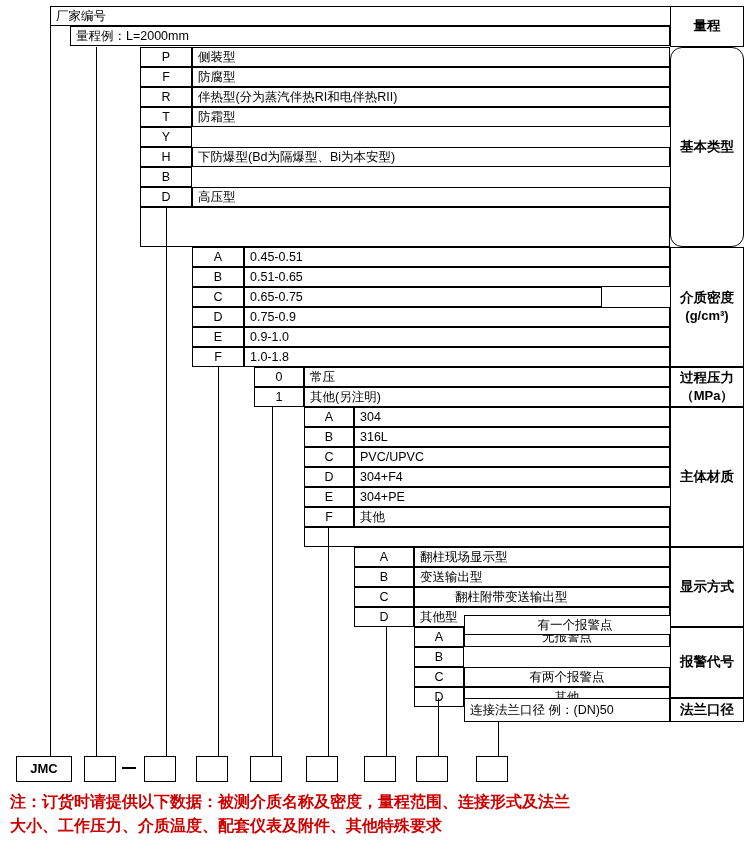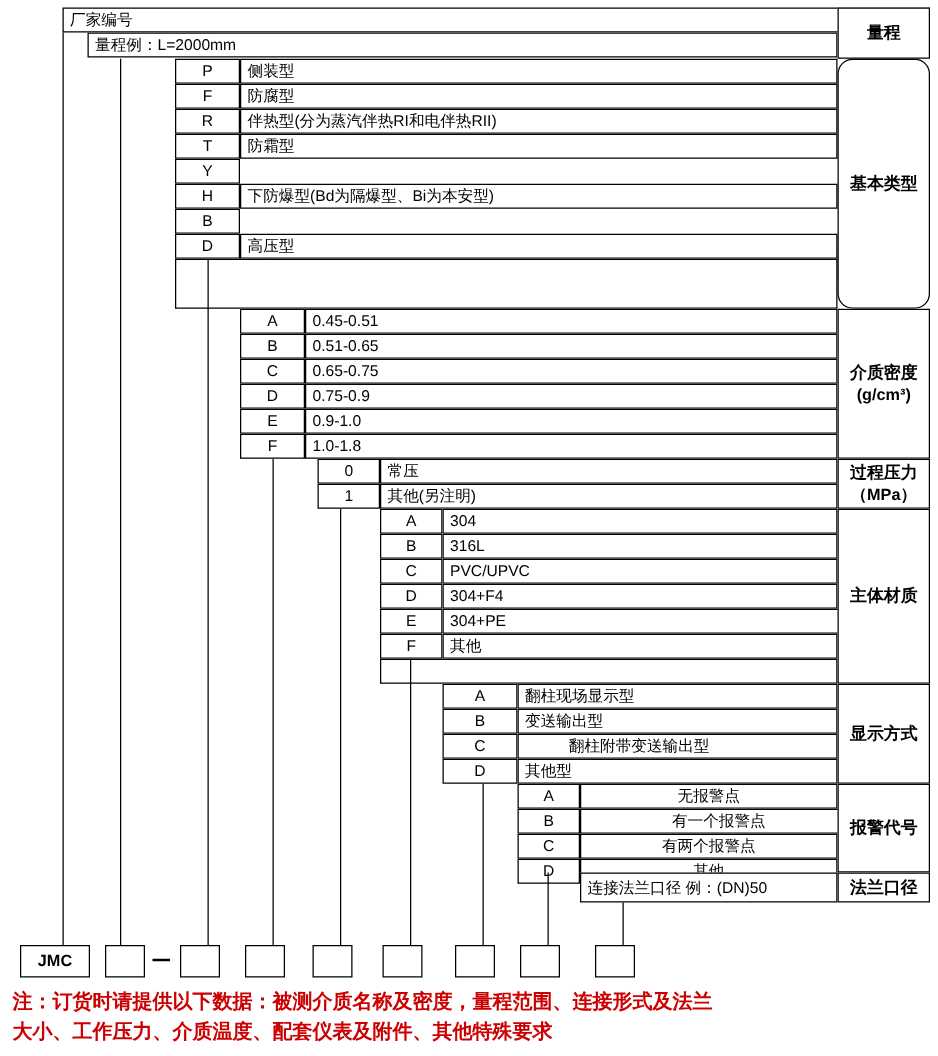--- a/index.html
+++ b/index.html
@@ -138,21 +138,21 @@
 
   <div class="cell" style="left:134px; top:201px; width:530px; height:40px;"></div>
 
   <div class="cell code" style="left:186px; top:241px; width:52px;">A</div>
   <div class="cell" style="left:238px; top:241px; width:426px;">0.45-0.51</div>
 
   <div class="cell code" style="left:186px; top:261px; width:52px;">B</div>
   <div class="cell" style="left:238px; top:261px; width:426px;">0.51-0.65</div>
 
   <div class="cell code" style="left:186px; top:281px; width:52px;">C</div>
-  <div class="cell" style="left:238px; top:281px; width:426px;">0.65-0.75</div>
+  <div class="cell" style="left:238px; top:281px; width:358px;">0.65-0.75</div>
 
   <div class="cell code" style="left:186px; top:301px; width:52px;">D</div>
   <div class="cell" style="left:238px; top:301px; width:426px;">0.75-0.9</div>
 
   <div class="cell code" style="left:186px; top:321px; width:52px;">E</div>
   <div class="cell" style="left:238px; top:321px; width:426px;">0.9-1.0</div>
 
   <div class="cell code" style="left:186px; top:341px; width:52px;">F</div>
   <div class="cell" style="left:238px; top:341px; width:426px;">1.0-1.8</div>
 
@@ -191,21 +191,21 @@
   <div class="cell code" style="left:348px; top:581px; width:60px;">C</div>
   <div class="cell" style="left:408px; top:581px; width:256px;padding-left:40px;">翻柱附带变送输出型</div>
 
   <div class="cell code" style="left:348px; top:601px; width:60px;">D</div>
   <div class="cell" style="left:408px; top:601px; width:256px;">其他型</div>
 
   <div class="cell code" style="left:408px; top:621px; width:50px;">A</div>
   <div class="cell code" style="left:458px; top:621px; width:206px;">无报警点</div>
 
   <div class="cell code" style="left:408px; top:641px; width:50px;">B</div>
-  <div class="cell code" style="left:458px; top:641px; width:222px;">有一个报警点</div>
+  <div class="cell code" style="left:458px; top:609px; width:222px;">有一个报警点</div>
 
   <div class="cell code" style="left:408px; top:661px; width:50px;">C</div>
   <div class="cell code" style="left:458px; top:661px; width:206px;">有两个报警点</div>
 
   <div class="cell code" style="left:408px; top:681px; width:50px;">D</div>
   <div class="cell code" style="left:458px; top:681px; width:206px;">其他</div>
 
   <div class="cell" style="left:458px; top:692px; width:206px; height:24px; line-height:23px;">连接法兰口径 例：(DN)50</div>
 
   <div class="catbox" style="left:664px; top:0px; width:74px; height:41px;">

